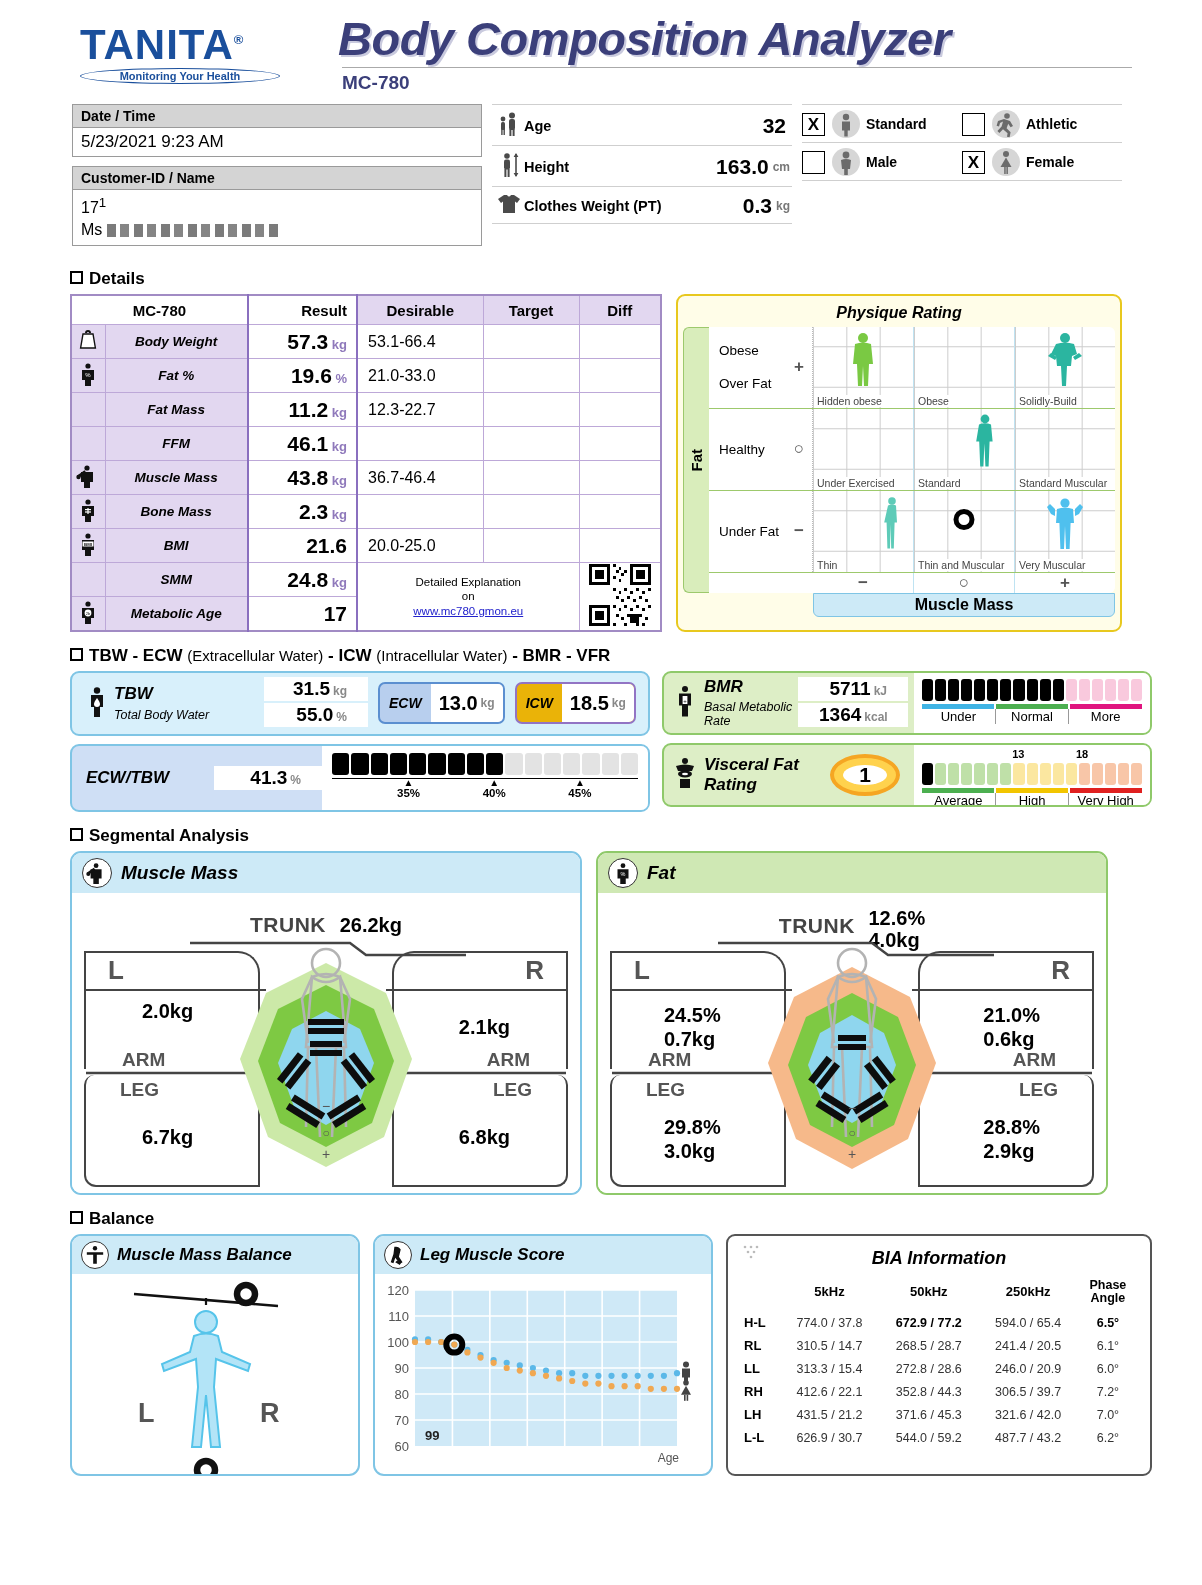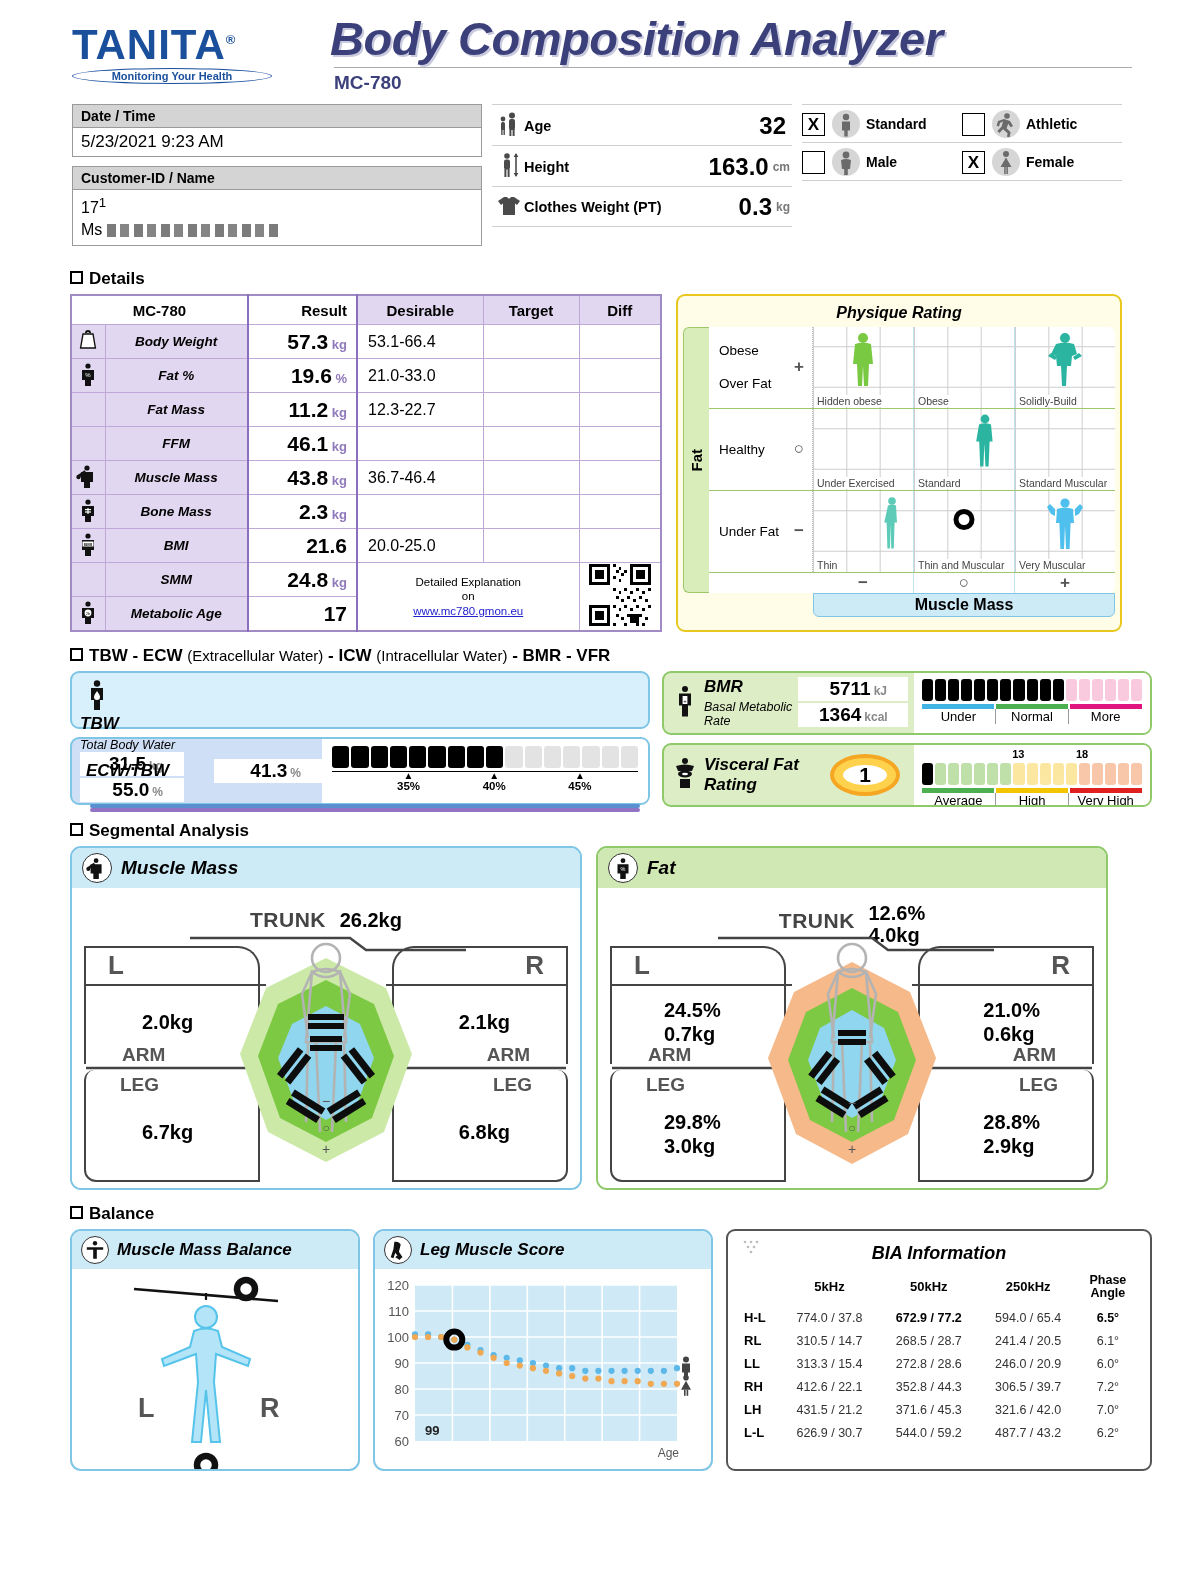--- a/index.html
+++ b/index.html
@@ -7,21 +7,21 @@
   body {
     width:1202px; height:1585px;
     font-family:"Liberation Sans", sans-serif;
     background:#fff; color:#000; position:relative;
     font-size:13px;
   }
   .page { position:relative; width:1202px; height:1585px; padding:0 20px; }
 
   
   .header { display:flex; align-items:flex-start; padding:14px 50px 0 52px; }
-  .logo-wrap { width:200px; padding-top:10px; }
+  .logo-wrap { width:200px; padding-top:10px;margin-left:8px; }
   .tanita-logo { font-family:"Liberation Sans", sans-serif; font-weight:bold; font-size:42px;
     color:#1a4f9c; letter-spacing:1px; line-height:1; }
   .tanita-logo .reg { font-size:13px; vertical-align:super; }
   .tanita-tag { margin-top:2px; border:1.5px solid #1a4f9c; border-radius:50%;
     text-align:center; font-size:11px; font-weight:bold; color:#1a4f9c; padding:1px 0; }
   .title-wrap { flex:1; padding-left:58px; }
   .main-title { font-size:47px; font-weight:bold; font-style:italic;
     color:#3b3f7a; letter-spacing:-0.5px; line-height:1.05;
     text-shadow:2px 2px 0 #c9cade; }
   .title-rule { border-bottom:1.5px solid #aaa; margin:4px 0 4px 4px; }
@@ -37,21 +37,21 @@
   .fbox-bd.two { min-height:50px; line-height:1.35; font-size:16px; }
   .redact { display:inline-block; height:13px; background:
      repeating-linear-gradient(90deg,#2a2a2a 0 9px,#fff 9px 13px,#3a3a3a 13px 22px,#fff 22px 27px);
      opacity:.62; vertical-align:-2px; }
 
   .info-mid { width:300px; }
   .mrow { display:flex; align-items:center; border-top:1.5px solid #cfcfcf; padding:6px 2px 5px; }
   .mrow:last-child { border-bottom:1.5px solid #cfcfcf; }
   .mrow .ic { width:30px; text-align:center; }
   .mrow .lb { font-weight:bold; font-size:14.5px; flex:1; }
-  .mrow .vl { font-weight:bold; font-size:24px; }
+  .mrow .vl { font-weight:bold; font-size:21px; }
   .mrow .un { font-size:12px; color:#777; font-weight:bold; margin-left:4px; }
 
   .info-right { width:320px; }
   .crow { display:flex; border-top:1.5px solid #cfcfcf; padding:5px 0 4px; }
   .crow:last-child { border-bottom:1.5px solid #cfcfcf;align-items:center; }
   .cgrp { display:flex; align-items:center; width:50%; }
   .cbx { width:23px; height:23px; border:1.5px solid #000; background:#fff;
     font-weight:bold; font-size:17px; text-align:center; line-height:21px; }
   .cav { width:28px; height:28px; border-radius:50%; background:#d6d6d6;
     margin:0 6px 0 7px; position:relative; }
@@ -114,21 +114,21 @@
   .mm-sym div { flex:1; text-align:center; font-size:17px; font-weight:bold; color:#555;
      border-right:1px solid #bfe3f2; }
   .mm-sym div:last-child { border-right:none; }
   .mm-bar { background:#cdeaf7; border:1px solid #7fc5e5; border-radius:0 0 6px 6px;
      text-align:center; font-weight:bold; font-size:16px; padding:2px 0; margin-left:130px; }
 
   
   .tbwrow { display:flex; gap:12px; padding:0 30px 0 50px; align-items:flex-start; }
   .tbw-left { width:580px; }
   .p-tbw { border:2px solid #7fc5e5; border-radius:9px; background:#d8f0fb; display:flex;
-     padding:6px 8px; height:58px;flex-direction:column; }
+     align-items:center; padding:6px 8px; height:65px; }
   .tbw-ic { width:34px; text-align:center; }
   .tbw-lbls { width:150px; }
   .tbw-lbls .a { font-weight:bold; font-style:italic; font-size:17px; }
   .tbw-lbls .b { font-style:italic; font-size:12.5px; margin-top:4px; }
   .tbw-vals { width:104px; }
   .vfield { background:#fff; text-align:right; padding:1px 21px; font-weight:bold; font-size:19px;
      margin-bottom:2px; }
   .vfield .u { font-size:12px; color:#888; margin-left:3px; }
   .pill { border-radius:7px; display:flex; align-items:center; overflow:hidden; height:42px;
      margin-left:10px; }
@@ -833,21 +833,21 @@
         </div>
         <svg style="position:absolute;left:118px;top:44px" width="276" height="20" viewBox="0 0 276 20">
           <path d="M0 6 H160 l16 12 H276" fill="none" stroke="#444" stroke-width="2.4"></path>
         </svg>
 
         <div class="corner" style="left:12px; top:58px; width:176px; height:118px; border-radius:0 22px 0 0; border-bottom:none;">
           <div class="lr" style="position:absolute;left:22px;top:2px">L</div>
           <svg style="position:absolute;left:0;top:36px" width="180" height="2">
               <line x1="0" y1="1" x2="180" y2="1" stroke="#444" stroke-width="2.4"></line>
             </svg>
-          <div class="qty" style="position:absolute;left:56px;top:62px">2.0kg</div>
+          <div class="qty" style="position:absolute;left:56px;top:46px">2.0kg</div>
           <div class="part" style="position:absolute;left:36px;bottom:-2px">ARM</div>
         </div>
 
         <div class="corner" style="left:12px; top:182px; width:176px; height:112px; border-radius:10px 0 0 12px; border-top:none;">
           <svg style="position:absolute;left:0;top:-4px" width="180" height="4">
               <line x1="0" y1="2" x2="180" y2="2" stroke="#444" stroke-width="2.4"></line>
             </svg>
           <div class="part" style="position:absolute;left:34px;top:4px">LEG</div>
           <div class="qty" style="position:absolute;left:56px;top:50px">6.7kg</div>
         </div>

